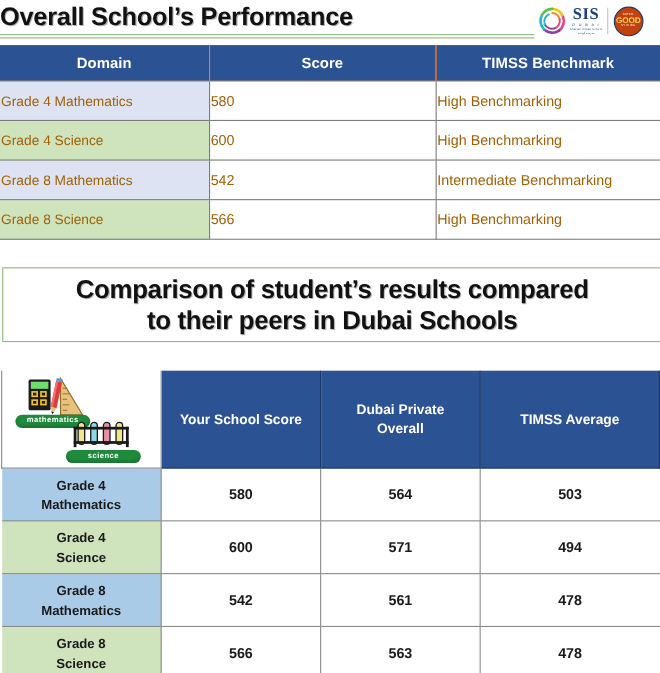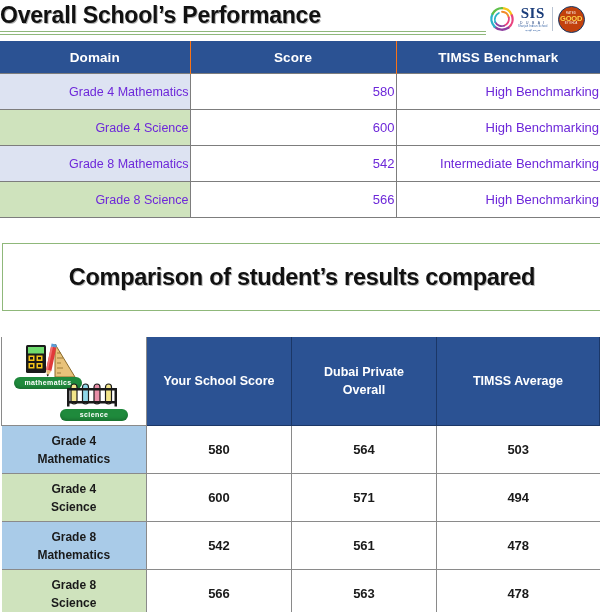--- a/index.html
+++ b/index.html
@@ -128,22 +128,22 @@
     height: 30px;
     text-align: center;
     border: none;
     border-right: 1px solid #f97316;
     letter-spacing: 0.1px;
   }
   #table1 th:last-child { border-right: none; }
   #table1 td {
     height: 33px;
     font-size: 13px;
-    color: #6d28d9;
-    text-align: right;
+    color: #a16207;
+    text-align: left;
     border: 1px solid #7d7d7d;
     background: #ffffff;
     vertical-align: middle;
   }
   #table1 td.dom { font-size: 12.5px; }
   #table1 td.dom-math { background: #dde3f2; }
   #table1 td.dom-sci  { background: #cfe3bd; }
   #table1 tr td:first-child { border-left: none; }
   #table1 tr td:last-child  { border-right: none; }
 
@@ -316,20 +316,21 @@
       <td class="dom dom-sci">Grade 8 Science</td>
       <td>566</td>
       <td>High Benchmarking</td>
     </tr>
   </tbody>
 </table>
 
 <div id="section2-box">
   <div id="section2-title">
     <div>Comparison of student’s results compared</div>
+    <div>to their peers in Dubai Schools</div>
   </div>
 </div>
 
 <table id="table2">
   <colgroup>
       <col style="width:145px">
       <col style="width:145px">
       <col style="width:145px">
       <col style="width:163px">
     </colgroup>

